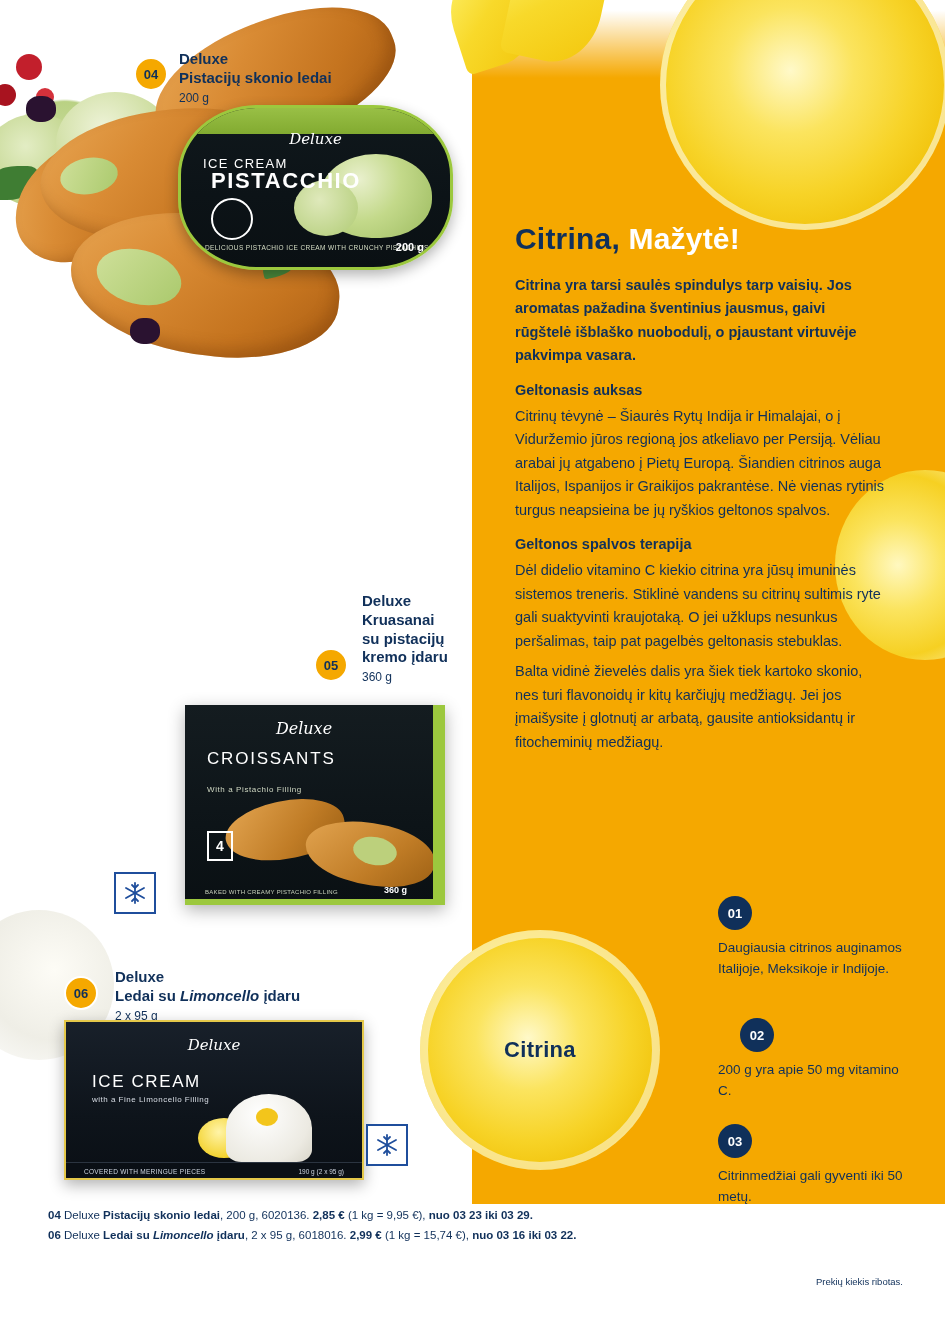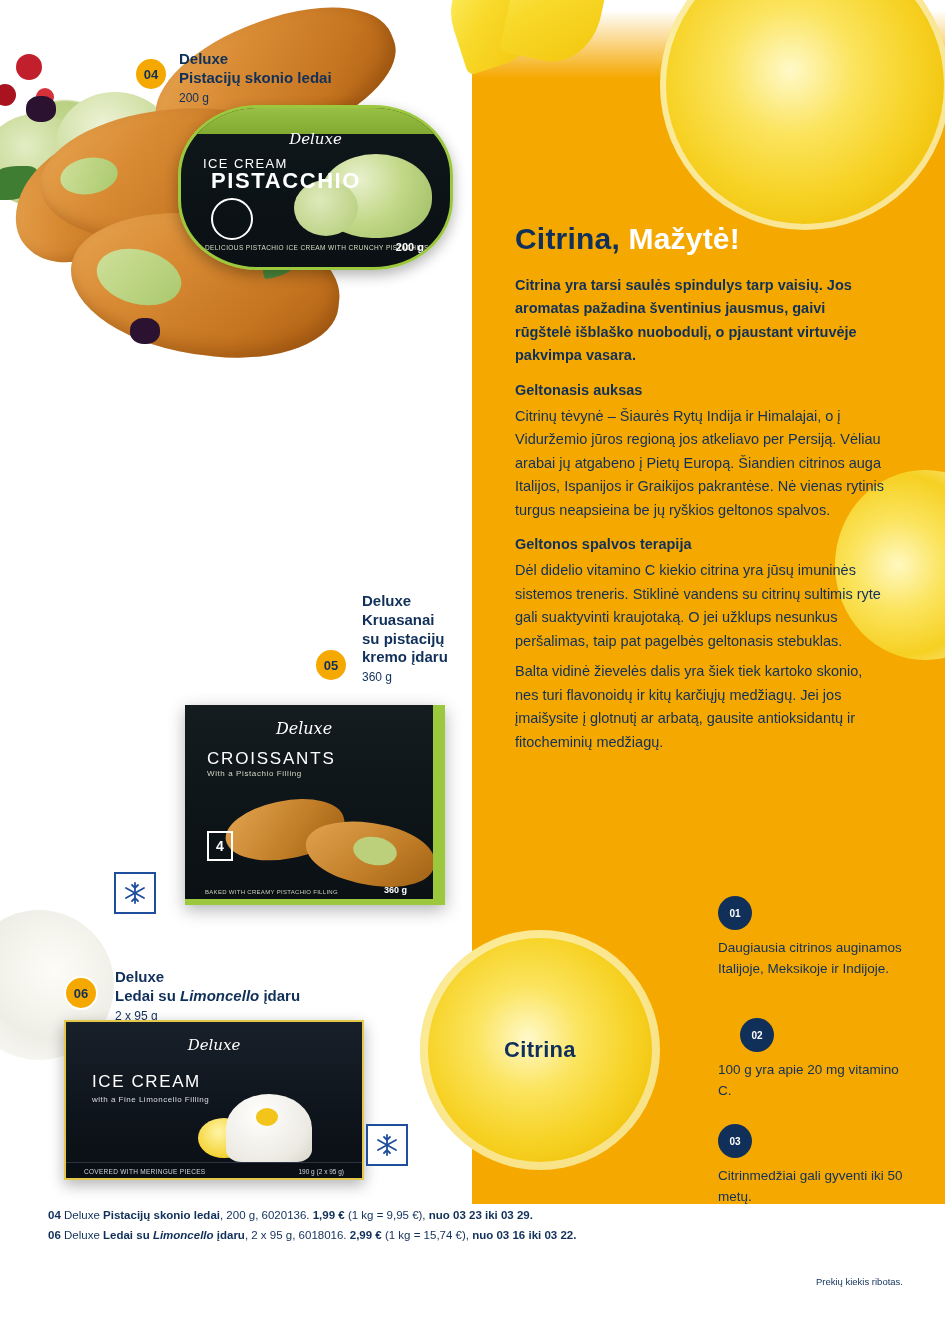--- a/index.html
+++ b/index.html
@@ -147,21 +147,21 @@
     background: linear-gradient(180deg, #141c20 0%, #0d1418 60%, #0a1013 100%);
     border-right: 12px solid #9cc83e;
     box-shadow: 0 5px 16px rgba(0,0,0,.3);
     overflow: hidden;
   }
   #pack-croissants .brand {
     position:absolute; left:0; right:10px; top: 14px; text-align:center; color:#fff;
     font-family: "DejaVu Serif", serif; font-style: italic; font-size: 16px;
   }
   #pack-croissants .t1 { position:absolute; left: 22px; top: 44px; color:#fff; font-size: 17px; letter-spacing: 1.8px; }
-  #pack-croissants .t2 { position:absolute; left: 22px; top: 64px; color:#cfd7c2; font-size: 8px; letter-spacing: .6px; }
+  #pack-croissants .t2 { position:absolute; left: 22px; top: 80px; color:#cfd7c2; font-size: 8px; letter-spacing: .6px; }
   #pack-croissants .prod-c {
     position:absolute; border-radius: 48% 52% 45% 55%;
     background: linear-gradient(135deg, #e3a551, #c07c26 60%, #9c5f13 100%);
   }
   #pc1 { left: 40px; top: 96px; width: 120px; height: 58px; transform: rotate(-12deg); }
   #pc2 { left: 120px; top: 118px; width: 130px; height: 62px; transform: rotate(8deg); }
   #pack-croissants .pc-fill { position:absolute; left: 168px; top: 132px; width: 44px; height: 28px; border-radius:50%; background:#bcd07c; transform: rotate(10deg); }
   #pack-croissants .qty {
     position:absolute; left: 22px; bottom: 44px; width: 26px; height: 30px;
     border: 2px solid #fff; color:#fff; font-size: 14px; font-weight:700;
@@ -195,21 +195,21 @@
     font-size: 13px; font-weight: 700;
     display: flex; align-items: center; justify-content: center;
     border: 2px solid #ffffff;
   }
   #badge-04 { left: 134px; top: 57px; }
   #badge-05 { left: 314px; top: 648px; }
   #badge-06 { left: 64px; top: 976px; }
   .badge-fact {
     position: absolute; width: 34px; height: 34px; border-radius: 50%;
     background: #10305a; color: #ffffff;
-    font-size: 10px; font-weight: 700;
+    font-size: 13px; font-weight: 700;
     display: flex; align-items: center; justify-content: center;
   }
   #badge-01 { left: 718px; top: 896px; }
   #badge-02 { left: 740px; top: 1018px; }
   #badge-03 { left: 718px; top: 1124px; }
 
   
   .callout { position: absolute; color: #10305a; line-height: 1.25; }
   .callout .name { font-size: 15px; font-weight: 700; }
   .callout .weight { font-size: 12px; font-weight: 400; margin-top: 3px; }
@@ -386,30 +386,30 @@
 
 <div class="lemon-slice" id="lemon-facts"></div>
 <div class="facts-text">
   <div class="t1">Citrina</div>
 </div>
 
 <div class="badge-fact" id="badge-01">01</div>
 <div class="fact-text" id="fact-01-text">Daugiausia citrinos auginamos Italijoje, Meksikoje ir Indijoje.</div>
 
 <div class="badge-fact" id="badge-02">02</div>
-<div class="fact-text" id="fact-02-text">100 g yra apie 20 mg vitamino C.</div>
+<div class="fact-text" id="fact-02-text">200 g yra apie 50 mg vitamino C.</div>
 
 <div class="badge-fact" id="badge-03">03</div>
 <div class="fact-text" id="fact-03-text">Citrinmedžiai gali gyventi iki 50 metų.</div>
 
 <div class="footer">
   <div class="line">
     <b>04</b>
     <span>Deluxe</span>
-    <b>Pistacijų skonio ledai</b><span>, 200 g, 6020136. </span><b>1,99 €</b><span> (1 kg = 9,95 €), </span><b>nuo 03 23 iki 03 29.</b>
+    <b>Pistacijų skonio ledai</b><span>, 200 g, 6020136. </span><b>2,85 €</b><span> (1 kg = 9,95 €), </span><b>nuo 03 23 iki 03 29.</b>
   </div>
   <div class="line">
     <b>06</b>
     <span>Deluxe</span>
     <b>Ledai su </b><b class="it">Limoncello</b><b> įdaru</b><span>, 2 x 95 g, 6018016. </span><b>2,99 €</b><span> (1 kg = 15,74 €), </span><b>nuo 03 16 iki 03 22.</b>
   </div>
 </div>
 <div class="footer-note">Prekių kiekis ribotas.</div>
 
 </body></html>

